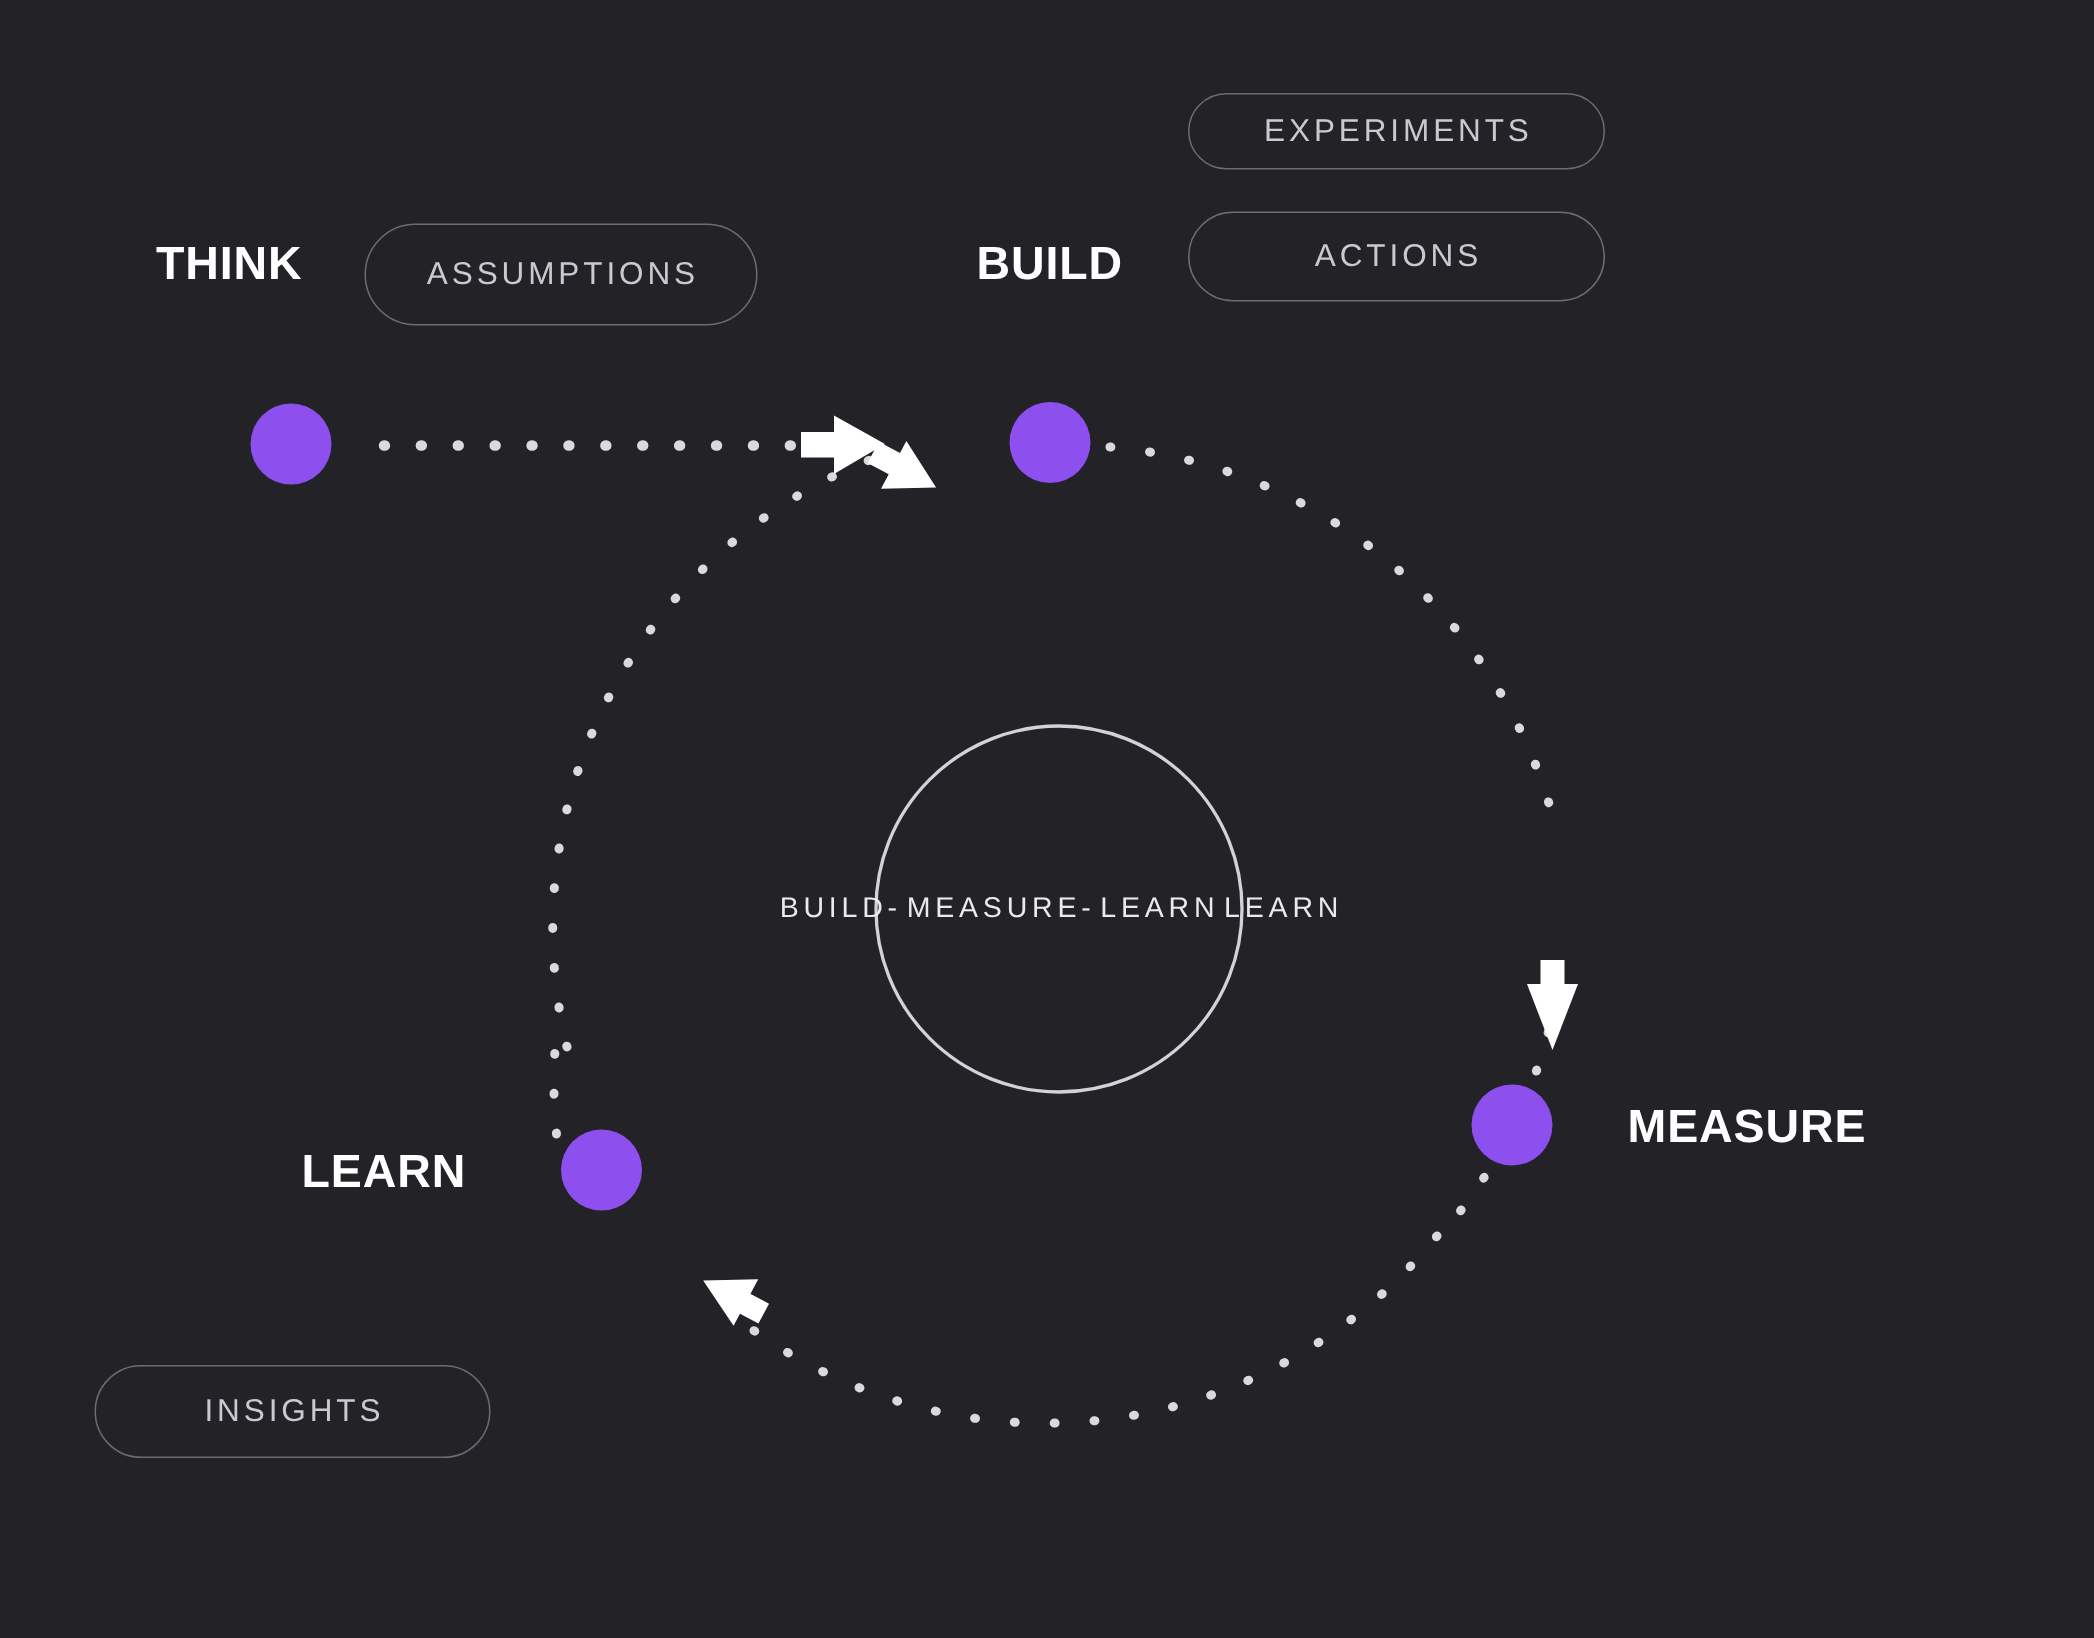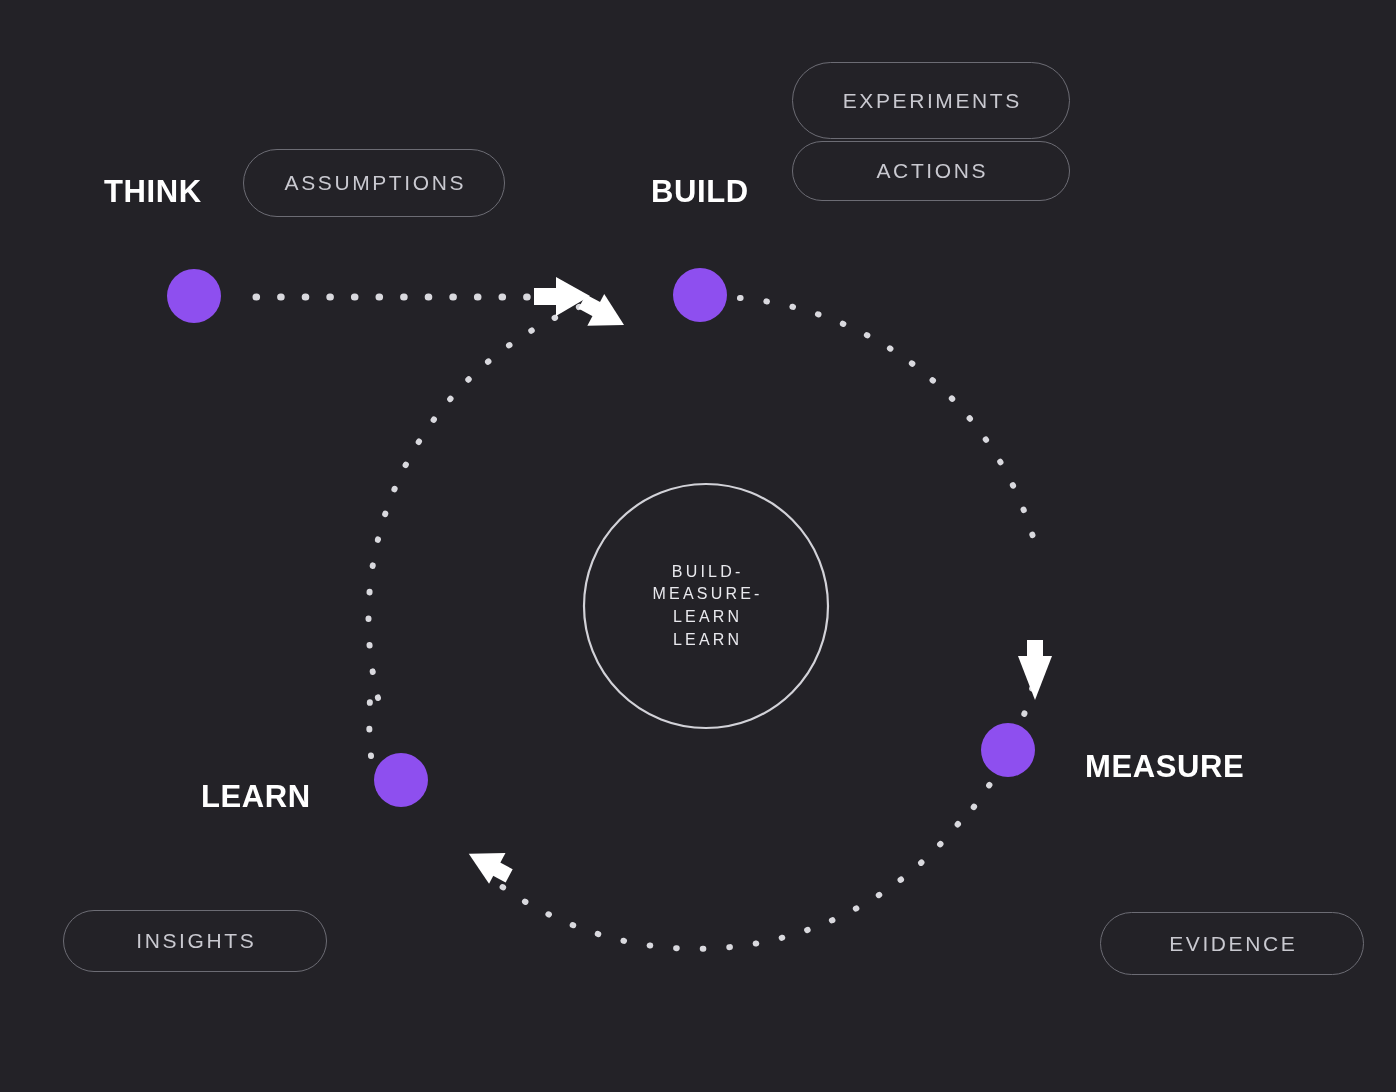--- a/index.html
+++ b/index.html
@@ -29,21 +29,20 @@
 
   
   .stage-label {
     position: absolute;
     color: #ffffff;
     font-weight: 700;
     font-size: 31px;
     letter-spacing: 0.6px;
     line-height: 1;
     white-space: nowrap;
-    margin-top: 16px;
   }
   #label-think   { left: 104px; top: 160px; }
   #label-build   { left: 651px; top: 160px; }
   #label-learn   { left: 201px; top: 765px; }
   #label-measure { left: 1085px; top: 735px; }
 
   
   .pill {
     position: absolute;
     box-sizing: border-box;
@@ -55,40 +54,40 @@
     font-weight: 400;
     display: flex;
     align-items: center;
     justify-content: center;
     background: transparent;
     white-space: nowrap;
     text-indent: 2.6px;
   }
 
   #pill-assumptions { left: 243px;  top: 149px; width: 262px; height: 68px; }
-  #pill-experiments { left: 792px;  top: 62px;  width: 278px; height: 77px; }
+  #pill-experiments { left: 792px;  top: 62px;  width: 278px; height: 51px; }
   #pill-pilots      { left: 792px;  top: 141px; width: 278px; height: 60px; }
   #pill-actions     { left: 63px;   top: 831px; width: 264px; height: 62px; }
   #pill-insights    { left: 63px;   top: 910px; width: 264px; height: 62px; }
   #pill-data        { left: 1100px; top: 833px; width: 264px; height: 62px; }
   #pill-evidence    { left: 1100px; top: 912px; width: 264px; height: 63px; }
 
   
   #center-circle-label {
     position: absolute;
     left: 583px;
     top: 483px;
     width: 246px;
     height: 246px;
     display: flex;
-    flex-direction: column;
+    flex-direction: row;
     align-items: center;
     justify-content: center;
     color: #e9e9ee;
-    font-size: 16px;
+    font-size: 19px;
     line-height: 1.42;
     letter-spacing: 3.2px;
     text-align: center;
     text-indent: 3.2px;
     font-weight: 400;
   }
   #center-circle-label span { display: block; }
 </style>
 </head>
 <body>
@@ -142,21 +141,20 @@
 
   <div class="stage-label" id="label-think">THINK</div>
   <div class="stage-label" id="label-build">BUILD</div>
   <div class="stage-label" id="label-learn">LEARN</div>
   <div class="stage-label" id="label-measure">MEASURE</div>
 
   <div class="pill" id="pill-assumptions">ASSUMPTIONS</div>
   <div class="pill" id="pill-experiments">EXPERIMENTS</div>
   <div class="pill" id="pill-pilots">ACTIONS</div>
   <div class="pill" id="pill-insights">INSIGHTS</div>
-  <div class="pill" id="pill-evidence">EVIDENCE</div>
 
   <div id="center-circle-label">
     <span>BUILD-</span>
     <span>MEASURE-</span>
     <span>LEARN</span>
     <span>LEARN</span>
   </div>
 
 </div>
 

